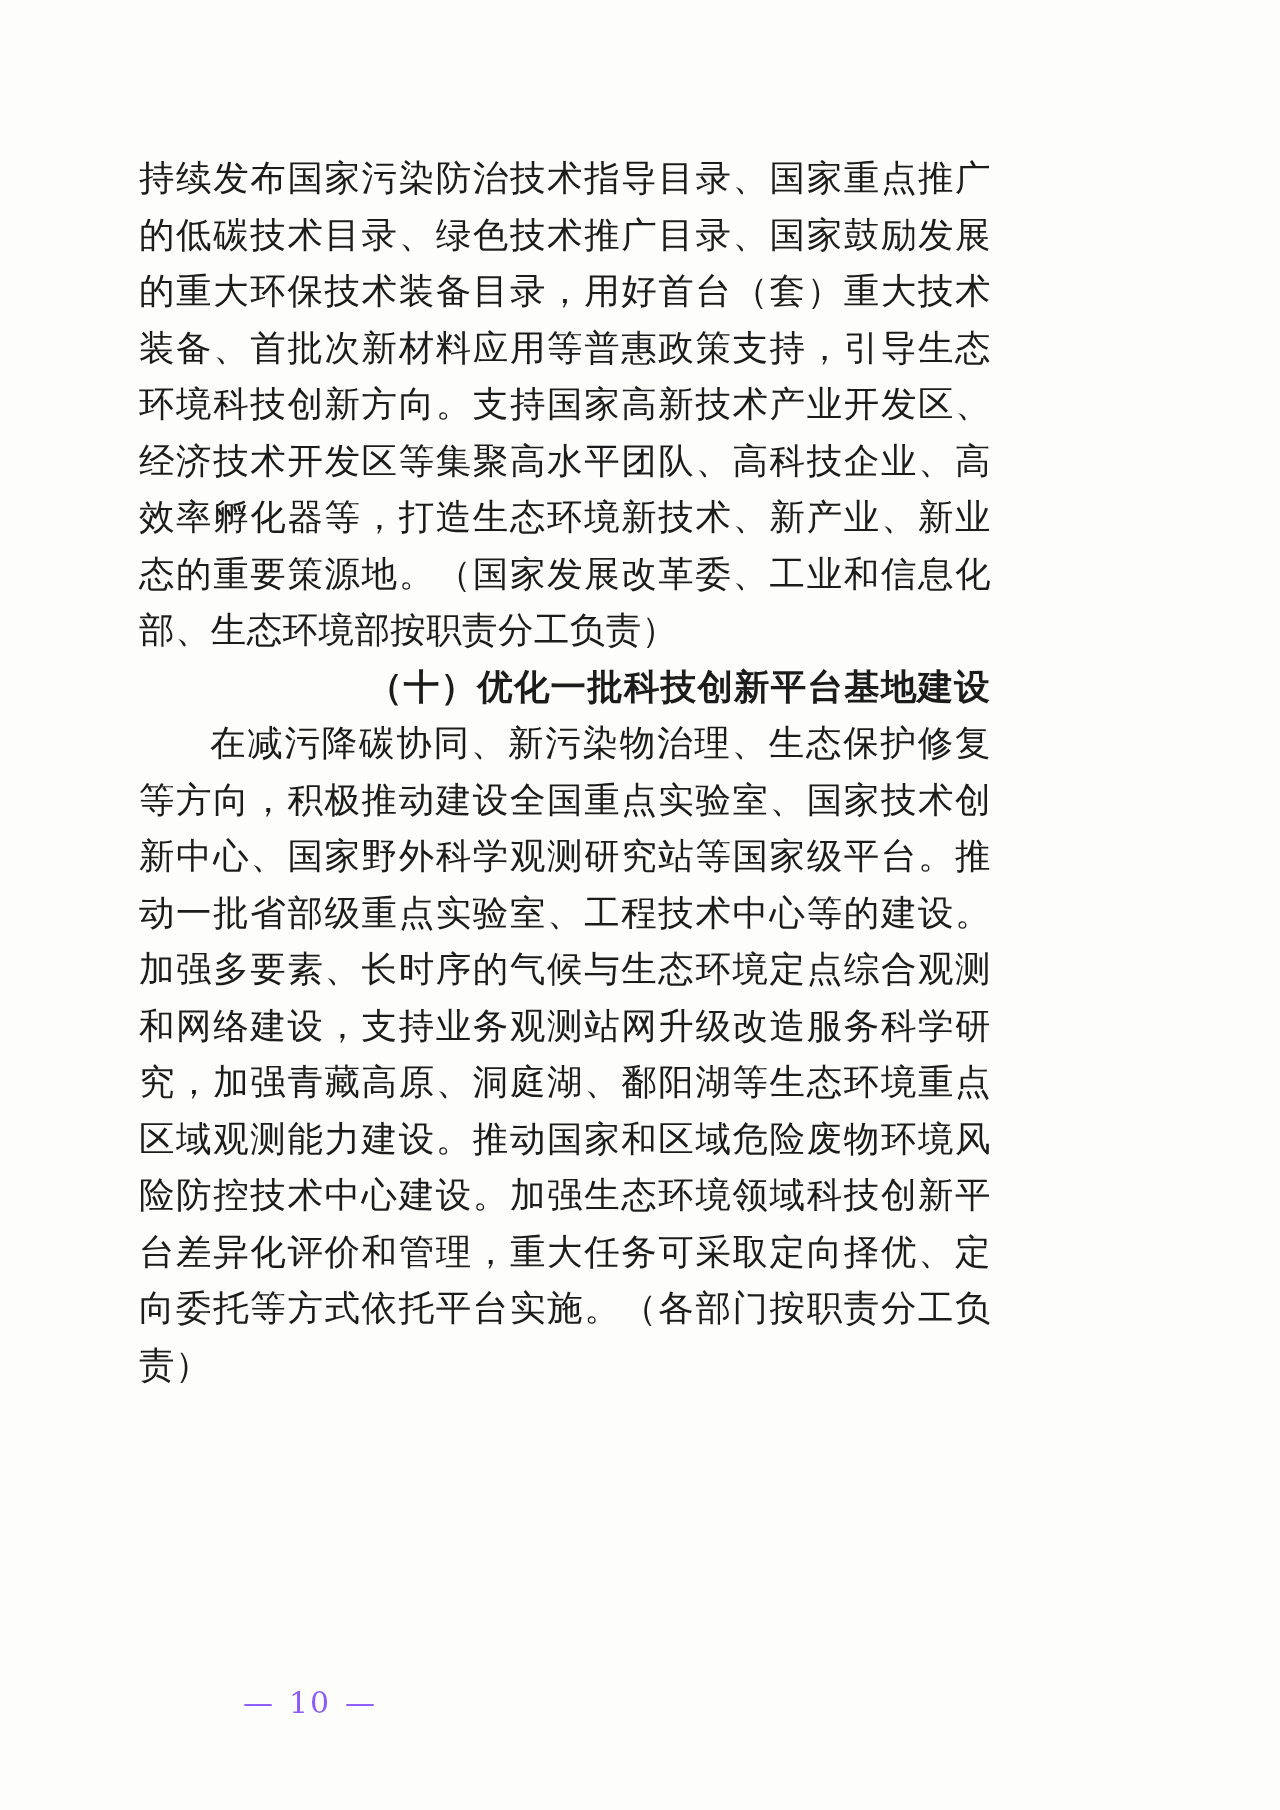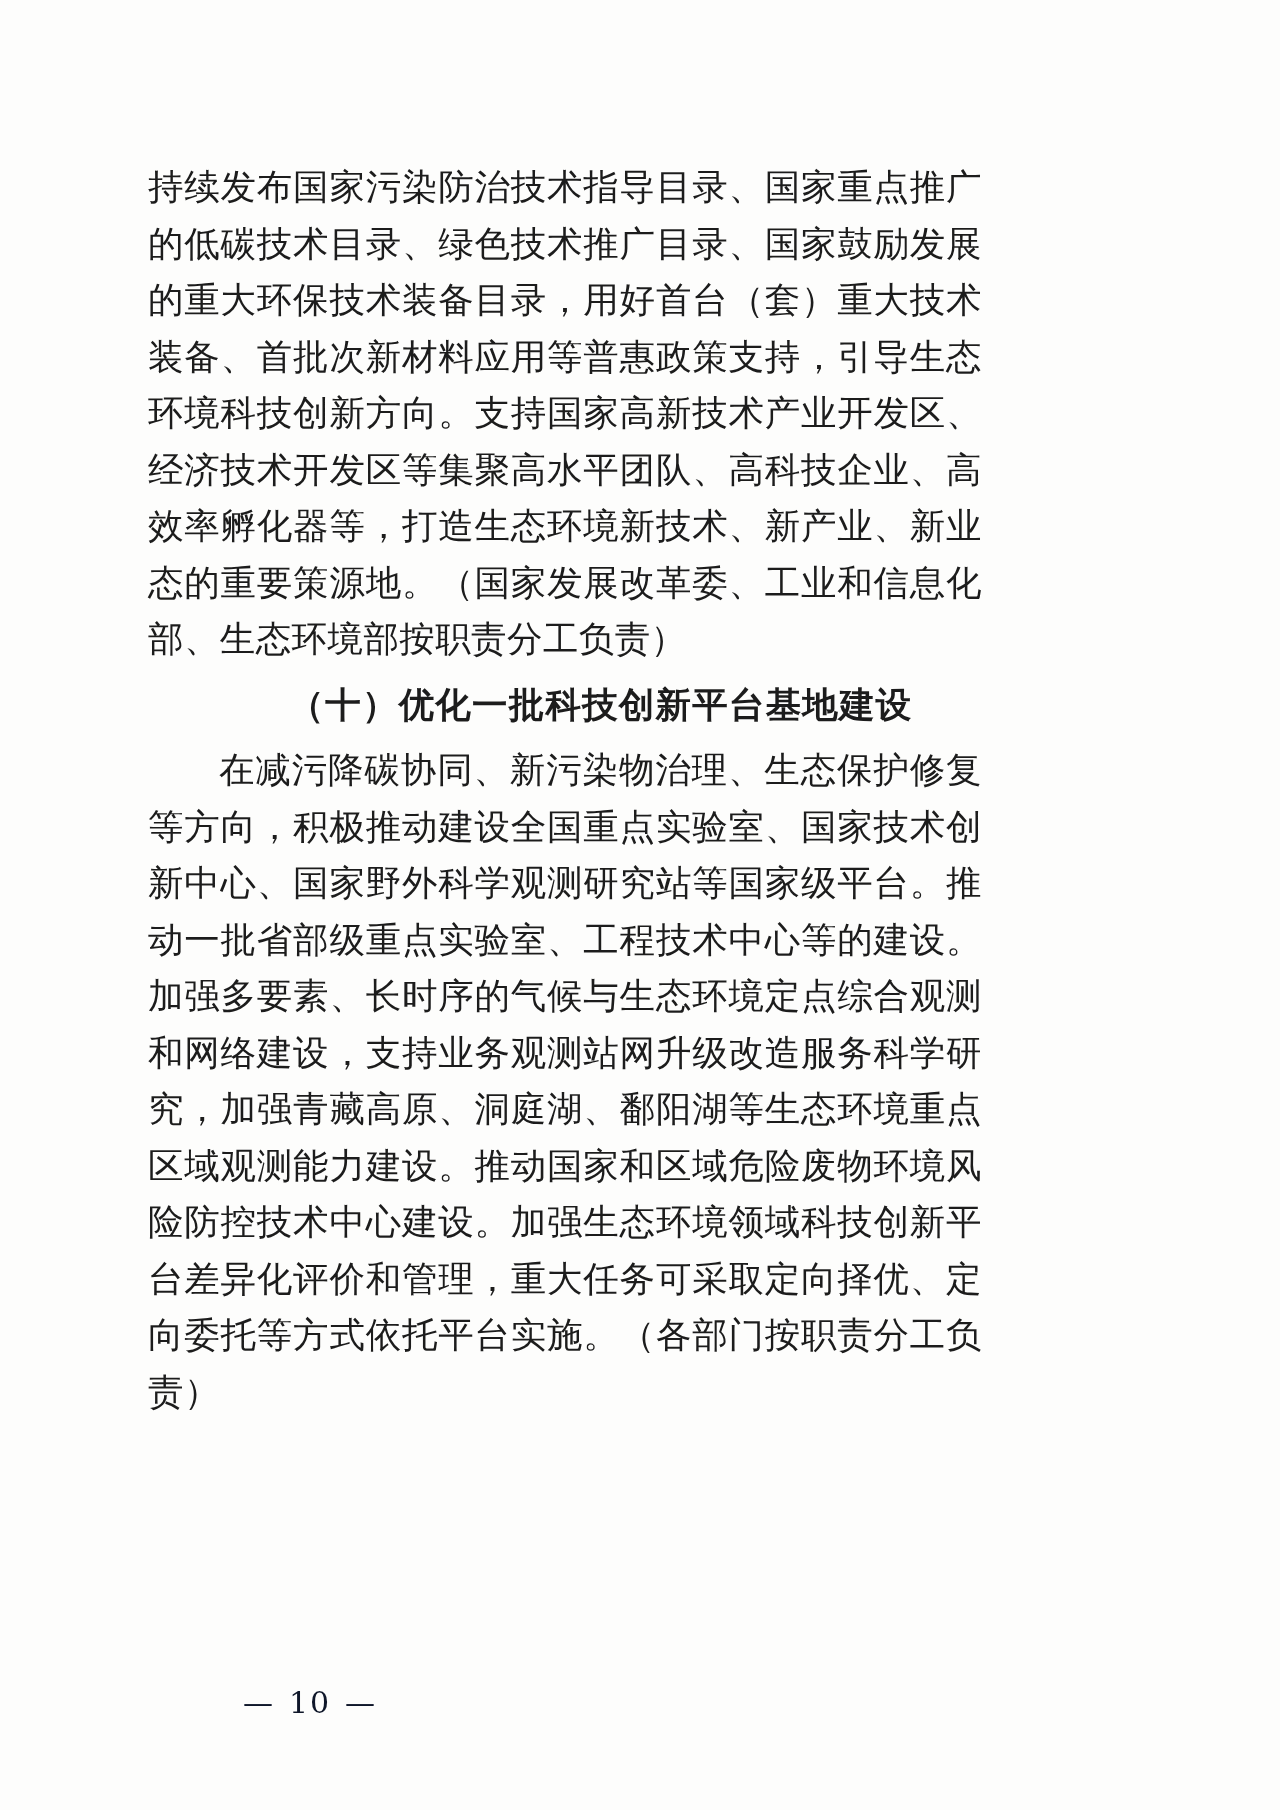--- a/index.html
+++ b/index.html
@@ -34,21 +34,21 @@
 
   
   .para,
   .heading-1,
   .heading-2 {
     font-size: 35.5px;
     line-height: 56.5px;
     letter-spacing: 0.4px;
     text-align: justify;
     text-justify: inter-character;
-    margin: 9px;
+    margin: 0;
     color: #1c1c1c;
   }
 
   .para {
     text-indent: 71px;
     font-weight: 400;
   }
 
   
   .para.no-indent {
@@ -60,33 +60,33 @@
     font-weight: 700;
     letter-spacing: 0.8px;
     text-align: left;
     font-family: "DejaVu Sans", "Liberation Sans", sans-serif;
   }
 
   .heading-2 {
     text-indent: 71px;
     font-weight: 700;
     letter-spacing: 1.2px;
-    text-align: center;
+    text-align: right;
     font-family: "DejaVu Serif", "Liberation Serif", serif;
   }
 
   .page-number {
     position: absolute;
     left: 0;
     top: 1685px;
     width: 1280px;
     text-align: center;
     font-size: 30px;
     letter-spacing: 2px;
-    color: #0f172a;
+    color: #8b5cf6;
     font-family: "DejaVu Serif", "Liberation Serif", serif;
   }
   .page-number .pn-inner {
     display: inline-block;
     margin-left: -660px;
   }
   .page-number .dash {
     display: inline-block;
     padding: 0 14px;
   }

